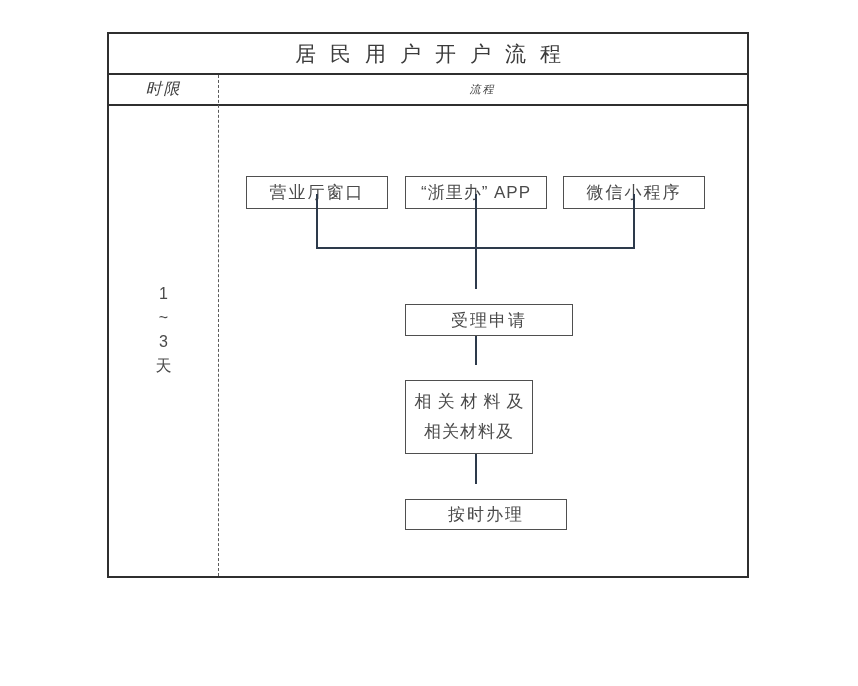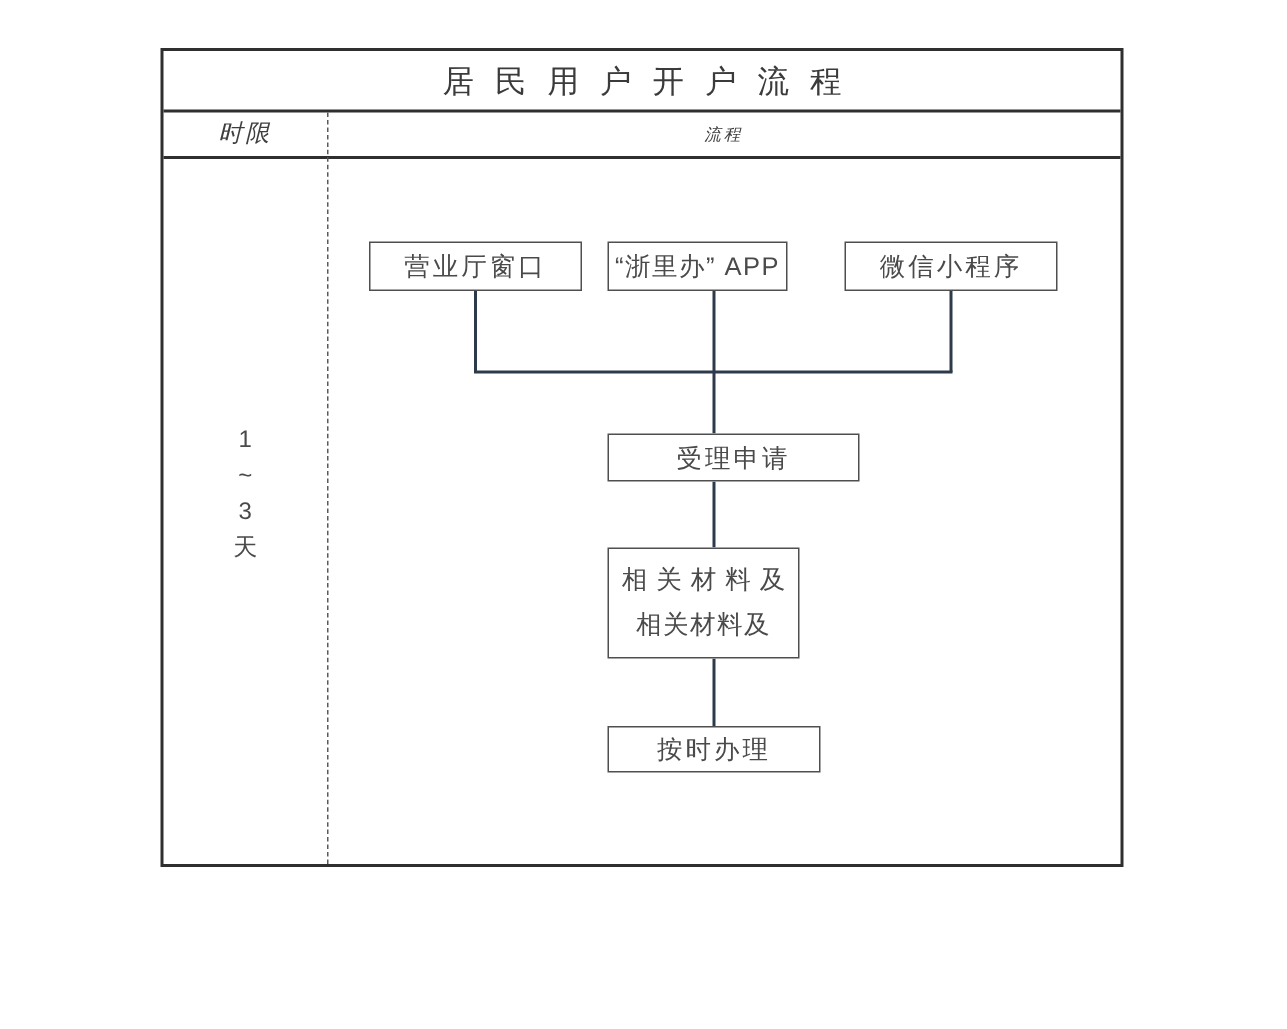--- a/index.html
+++ b/index.html
@@ -57,30 +57,31 @@
 
   .node {
     position: absolute;
     border: 1px solid #4f4f4f;
     background: #ffffff;
     display: flex; flex-direction: column;
     align-items: center; justify-content: center;
     font-size: 17px; color: #4a4a4a;
     letter-spacing: 2px;
     text-align: left;
+    margin-top: 15px;
   }
   .node .l1 { letter-spacing: 6px; padding-left: 6px; line-height: 30px; }
   .node .l2 { letter-spacing: 1px; line-height: 30px; }
 
   .ch1 { left: 137px; top: 127px; width: 142px; height: 33px; }
-  .ch2 { left: 296px; top: 127px; width: 120px; height: 33px; letter-spacing: 1px; }
+  .ch2 { left: 296px; top: 127px; width: 142px; height: 33px; letter-spacing: 1px; }
   .ch3 { left: 454px; top: 127px; width: 142px; height: 33px; }
   .accept   { left: 296px; top: 255px; width: 168px; height: 32px; font-family: Liberation Serif, serif; }
   .materials{ left: 296px; top: 331px; width: 128px; height: 74px; }
-  .handle   { left: 296px; top: 450px; width: 142px; height: 31px; }
+  .handle   { left: 296px; top: 450px; width: 162px; height: 31px; }
 
   .conn { position: absolute; background: #2d3a4b; }
   .v1 { left: 207px; top: 160px; width: 2px; height: 54px; }
   .v2 { left: 366px; top: 160px; width: 2px; height: 95px; }
   .v3 { left: 524px; top: 160px; width: 2px; height: 54px; }
   .h1 { left: 207px; top: 213px; width: 319px; height: 2px; }
   .v4 { left: 366px; top: 287px; width: 2px; height: 44px; }
   .v5 { left: 366px; top: 405px; width: 2px; height: 45px; }
 </style>
 </head>

